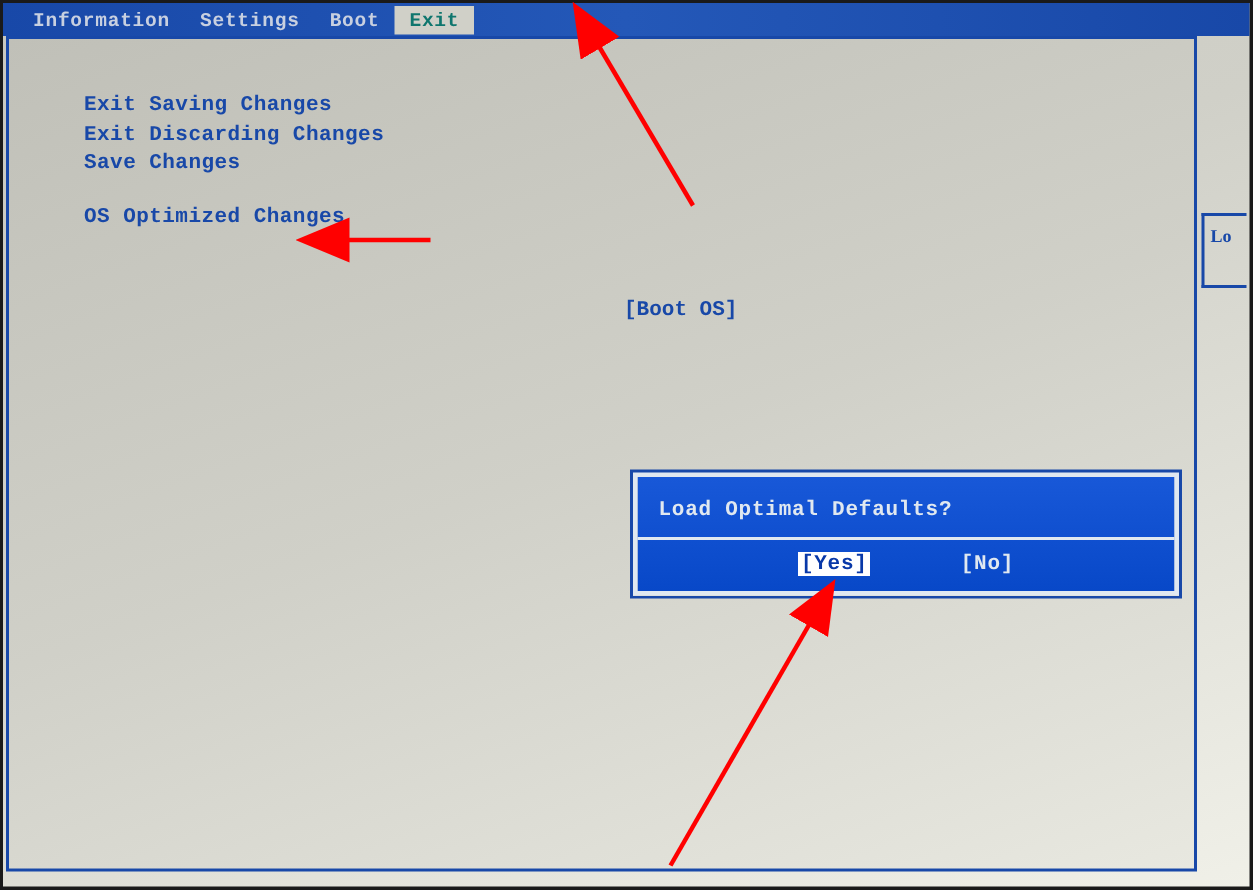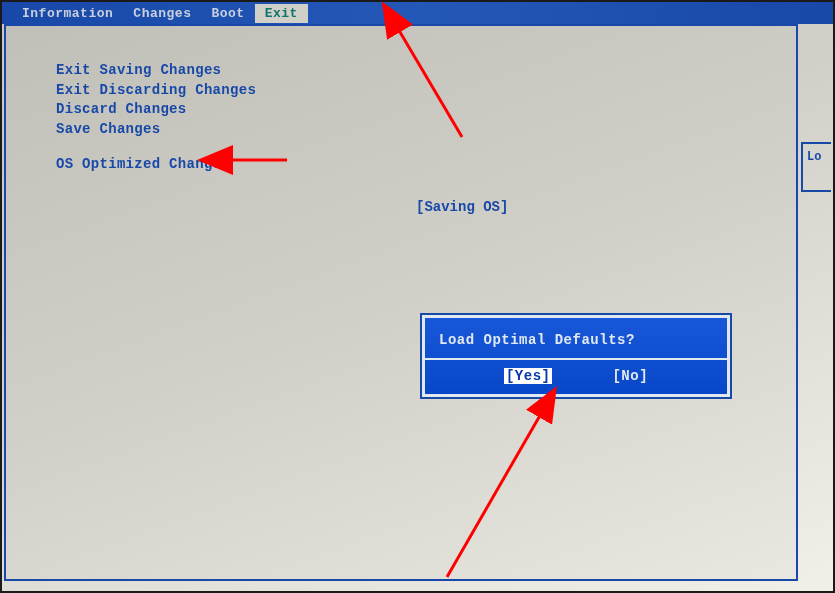--- a/index.html
+++ b/index.html
@@ -58,20 +58,21 @@
     }
     .side-panel {
       position: absolute;
       top: 140px;
       right: 2px;
       width: 30px;
       height: 50px;
       border-top: 2px solid #1848a8;
       border-bottom: 2px solid #1848a8;
       border-left: 2px solid #1848a8;
+      font-family: Liberation Serif, serif;
     }
     .side-label {
       color: #1848a8;
       font-size: 12px;
       padding-left: 4px;
       padding-top: 6px;
     }
     .menu-list {
       padding: 35px 0 0 12px;
     }
@@ -94,21 +95,21 @@
       position: absolute;
       left: 410px;
       top: 173px;
       color: #1848a8;
       font-size: 14px;
     }
     .dialog {
       position: absolute;
       left: 420px;
       top: 313px;
-      width: 308px;
+      width: 364px;
       background: linear-gradient(180deg, #1858d8 0%, #0848c8 100%);
       border: 3px solid #e0e8f0;
       box-shadow: 0 0 0 2px #1848a8;
     }
     .dialog-title {
       color: #e0e8f0;
       padding: 14px 14px 10px 14px;
       font-size: 14px;
       border-bottom: 2px solid #e0e8f0;
       letter-spacing: 0.5px;
@@ -137,35 +138,34 @@
     .arrow svg {
       overflow: visible;
     }
   </style>
 </head>
 <body>
 
 <div class="screen">
   <div class="top-bar">
     <span class="tab">Information</span>
-    <span class="tab">Changes</span>
+    <span class="tab">Settings</span>
     <span class="tab">Boot</span>
     <span class="tab active">Exit</span>
   </div>
 
   <div class="main-panel">
     <div class="menu-list">
       <div class="menu-item">Exit Saving Changes</div>
       <div class="menu-item">Exit Discarding Changes</div>
-      <div class="menu-item">Discard Changes</div>
       <div class="menu-item">Save Changes</div>
       <div class="menu-gap"></div>
       <div class="menu-item">OS Optimized Changes</div>
     </div>
-    <div class="option-value">[Saving OS]</div>
+    <div class="option-value">[Boot OS]</div>
   </div>
 
   <div class="side-panel">
     <div class="side-label">Lo</div>
   </div>
 
   <div class="dialog">
     <div class="dialog-title">Load Optimal Defaults?</div>
     <div class="dialog-buttons">
       <span class="dialog-btn selected">[Yes]</span>

